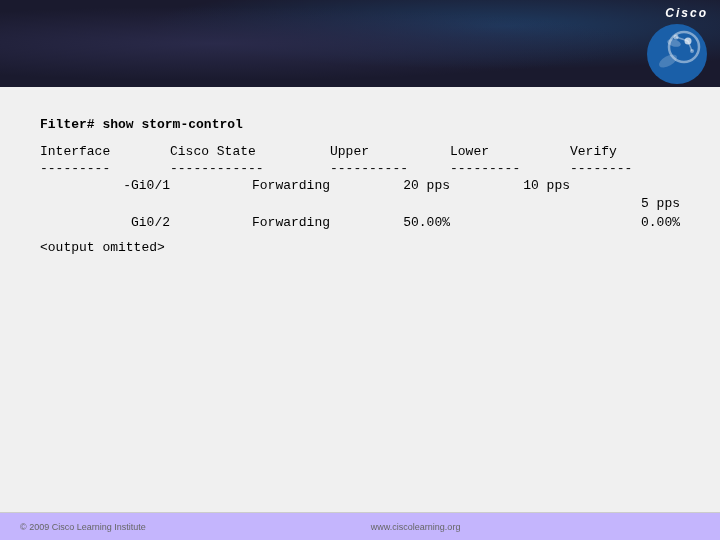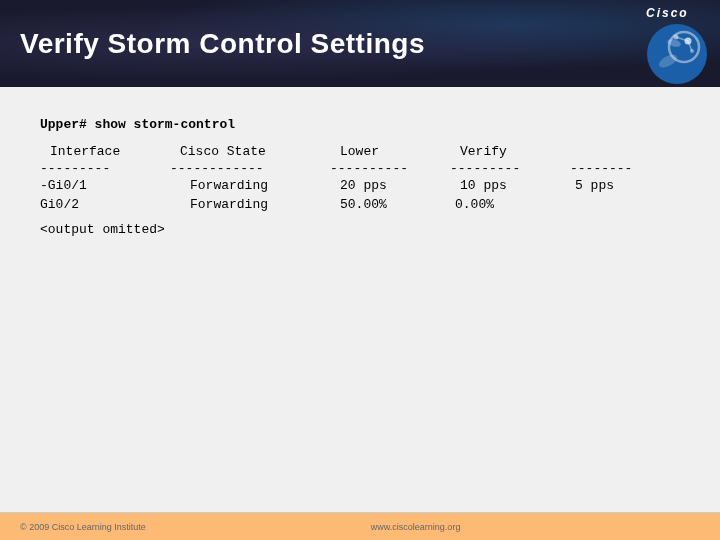--- a/index.html
+++ b/index.html
@@ -87,40 +87,40 @@
       flex: 1;
       color: #000;
     }
 
     .separator-row {
       margin-bottom: 2px;
     }
 
     .data-row {
       margin-bottom: 4px;
+      text-align: right;
     }
 
     .header-row {
       margin-bottom: 2px;
-      margin-left: 10px;
     }
 
     .output-omitted {
       margin-top: 10px;
       color: #000;
     }
 
     
     .footer {
       position: absolute;
       bottom: 0;
       left: 0;
       right: 0;
       height: 28px;
-      background: #fdba74;
+      background: #c4b5fd;
       border-top: 1px solid #cccccc;
       display: flex;
       align-items: center;
       justify-content: space-between;
       padding: 0 20px;
     }
 
     .footer-left {
       color: #666;
       font-size: 9px;
@@ -138,30 +138,29 @@
       margin-top: 42px;
     }
 
     
     .cisco-logo-svg {
       position: absolute;
       right: 12px;
       top: 6px;
       display: flex;
       flex-direction: column;
-      align-items: flex-start;
+      align-items: flex-end;
       gap: 0px;
     }
 
   </style>
 </head>
 <body>
 
 <div class="header">
-  <h1 class="header-title">Verify Storm Control Settings</h1>
 
   <div class="cisco-logo-svg">
     <span style="color:#ffffff; font-size:12px; font-weight:bold; font-style:italic; letter-spacing:2px; margin-bottom:3px;">Cisco</span>
     <svg width="62" height="62" viewBox="0 0 62 62">
 
       <circle cx="31" cy="31" r="30" fill="#1a5fa8"></circle>
 
       <circle cx="38" cy="24" r="15" fill="none" stroke="rgba(255,255,255,0.45)" stroke-width="2.5"></circle>
 
       <ellipse cx="22" cy="38" rx="10" ry="5" fill="rgba(255,255,255,0.2)" transform="rotate(-30 22 38)"></ellipse>
@@ -175,45 +174,46 @@
       <line x1="42" y1="18" x2="46" y2="28" stroke="rgba(255,255,255,0.4)" stroke-width="1.5"></line>
     </svg>
     <span style="color:#ffffff; font-size:8px; font-weight:bold; letter-spacing:1px; margin-top:1px;">Learning</span>
     <span style="color:#ffffff; font-size:8px; font-weight:bold; letter-spacing:1px;">Institute</span>
   </div>
 </div>
 
 <div class="main-content">
   <div class="terminal-block">
 
-    <div class="cmd-line">Upper# show storm-control</div>
+    <div class="cmd-line">Filter# show storm-control</div>
 
     <div class="table-wrapper">
 
       <div class="table-row header-row">
         <span class="col-interface">Interface</span>
         <span class="col-filter">Cisco State</span>
+        <span class="col-upper">Upper</span>
         <span class="col-lower">Lower</span>
         <span class="col-current">Verify</span>
       </div>
 
       <div class="table-row separator-row">
         <span class="col-interface">---------</span>
         <span class="col-filter">------------</span>
         <span class="col-upper">----------</span>
         <span class="col-lower">---------</span>
         <span class="col-current">--------</span>
       </div>
 
       <div class="table-row data-row">
         <span class="col-interface">-Gi0/1</span>
         <span class="col-filter" style="padding-left:20px;">Forwarding</span>
         <span class="col-upper" style="padding-left:10px;">20 pps</span>
         <span class="col-lower" style="padding-left:10px;">10 pps</span>
-        <span class="col-current" style="padding-left:5px;">5 pps</span>
+        <span class="col-current" style="padding-left:5px;margin-top:18px;">5 pps</span>
       </div>
 
       <div class="table-row data-row">
         <span class="col-interface">Gi0/2</span>
         <span class="col-filter" style="padding-left:20px;">Forwarding</span>
         <span class="col-upper" style="padding-left:10px;">50.00%</span>
         <span class="col-current" style="padding-left:5px;">0.00%</span>
       </div>
 
     </div>

